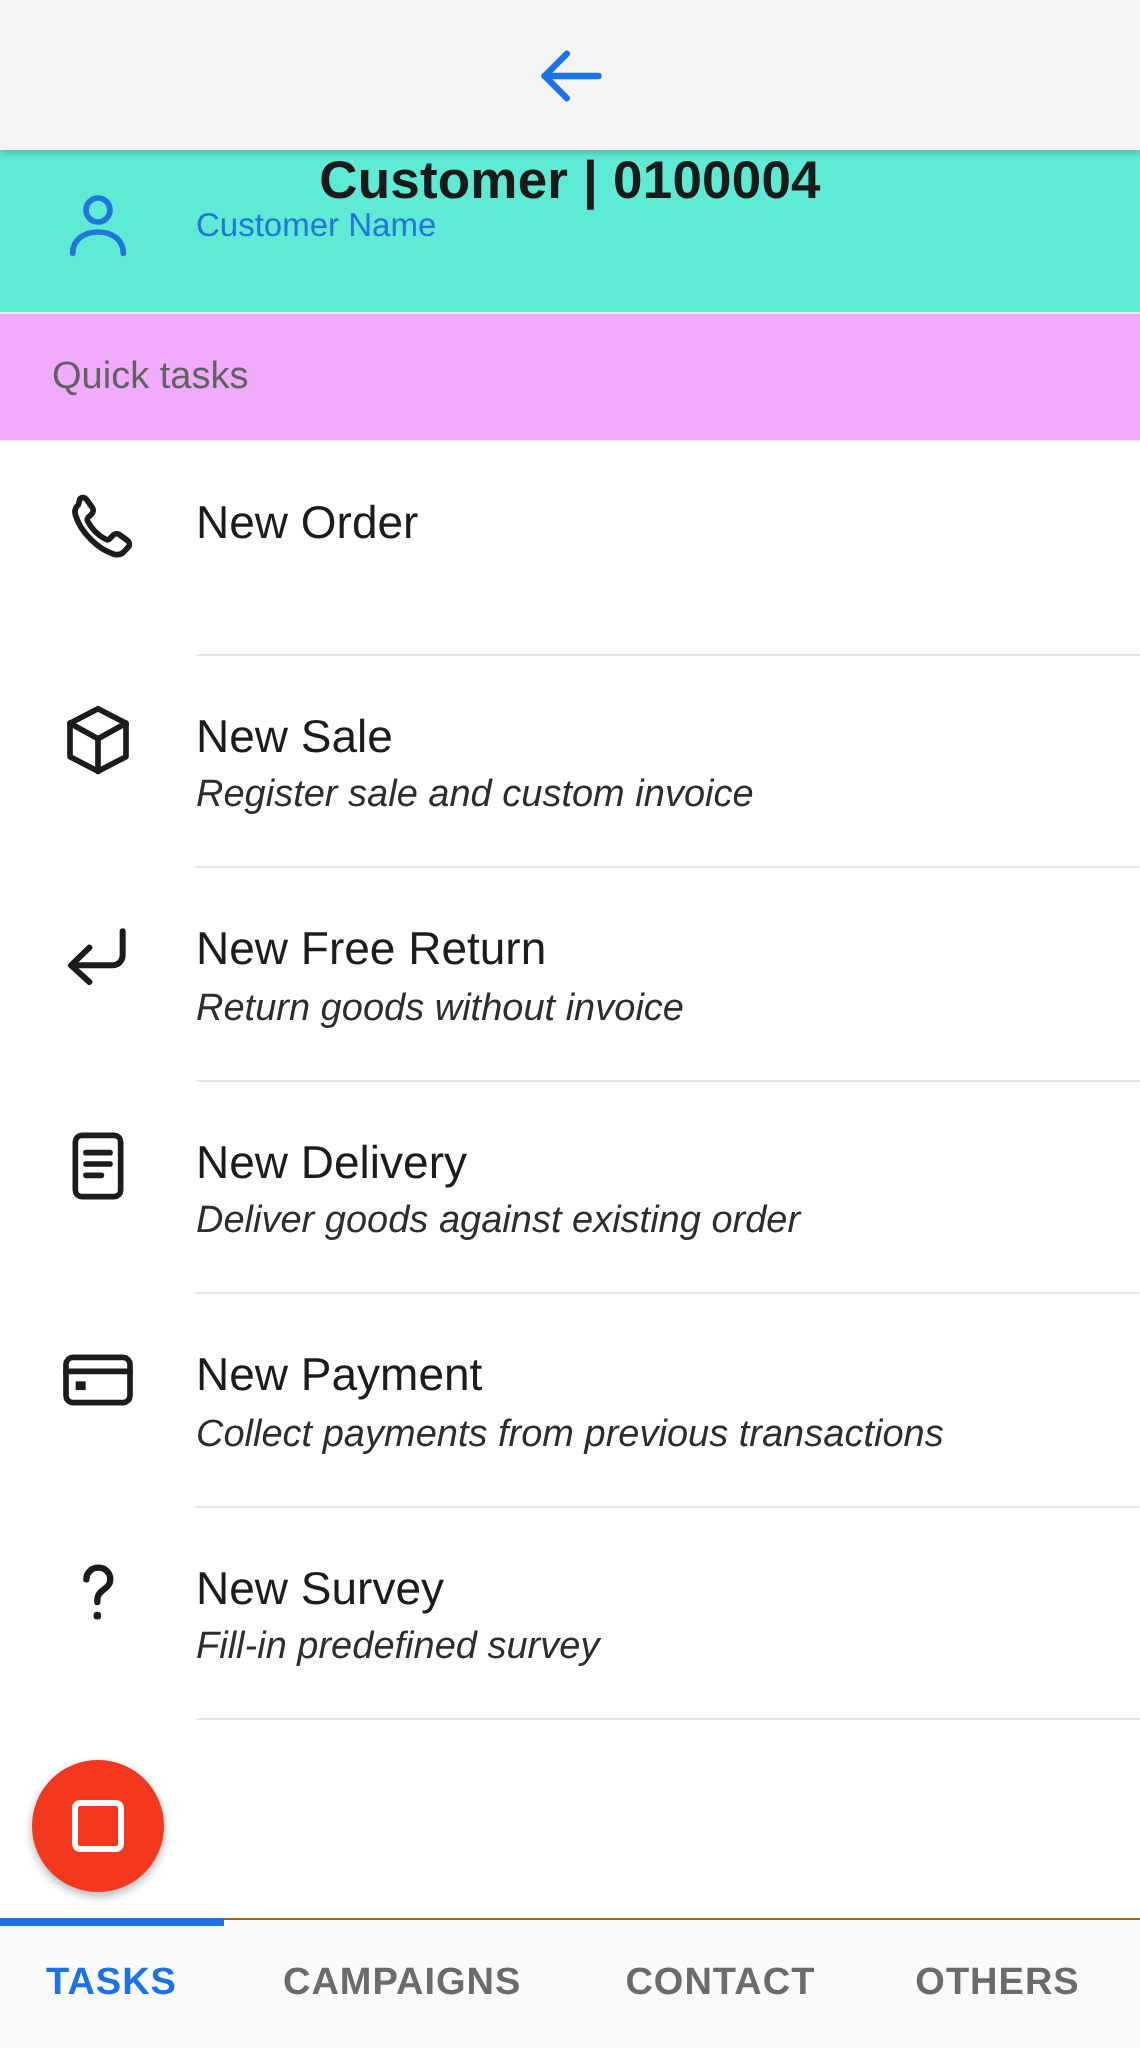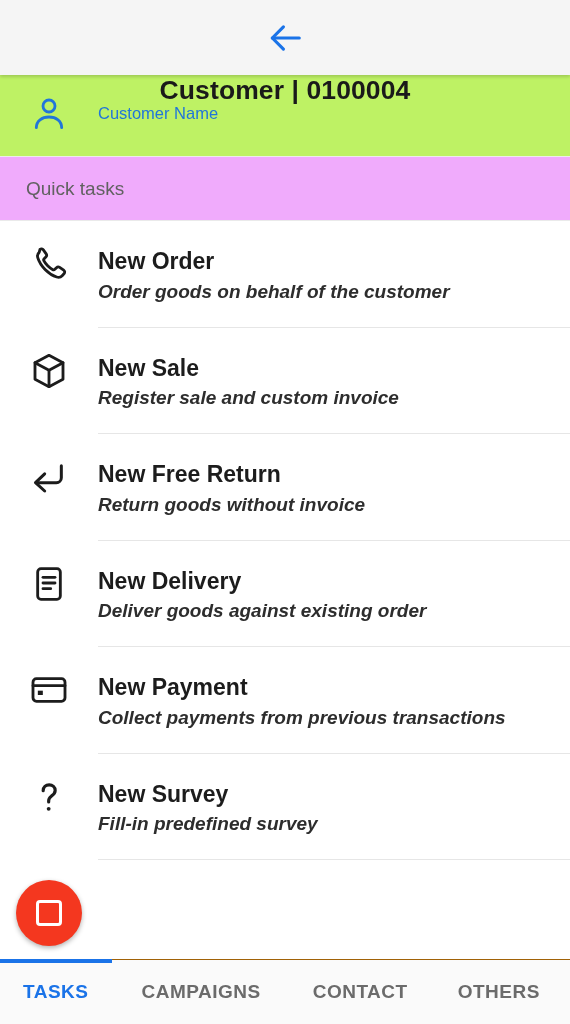--- a/index.html
+++ b/index.html
@@ -40,21 +40,21 @@
     font-size: 26.5px;
     font-weight: bold;
     color: #1a1a1a;
     letter-spacing: 0.1px;
     white-space: nowrap;
   }
 
   
   .customer-strip {
     height: 81px;
-    background: #bef264;
+    background: #5eead4;
     display: flex;
     align-items: center;
     border-bottom: 1px solid #ececec;
   }
   .customer-avatar {
     width: 98px;
     flex: 0 0 auto;
     display: flex;
     align-items: center;
     justify-content: center;
@@ -113,21 +113,20 @@
     box-sizing: border-box;
     height: 72px;
   }
   .task-texts {
     flex: 1 1 auto;
     padding-top: 27px;
     padding-right: 26px;
     box-sizing: border-box;
     position: relative;
     height: 100%;
-    font-weight: bold;
   }
   .task-title {
     font-size: 23px;
     color: #1c1c1c;
     line-height: 1.16;
     margin-bottom: 6px;
   }
   .task-desc {
     font-size: 19px;
     font-style: italic;
@@ -241,21 +240,20 @@
   <div class="task-row">
     <div class="task-icon">
       <span>
         <svg width="40" height="40" viewBox="0 0 24 24" fill="none" stroke="#1c1c1c" stroke-width="1.7" stroke-linecap="round" stroke-linejoin="round">
           <path d="M6.6 3.2c.6-.5 1.5-.4 2 .3l1.7 2.4c.4.6.3 1.4-.2 1.9l-1 1c-.3.3-.4.8-.2 1.2.5 1 1.3 2.1 2.3 3.1s2.1 1.8 3.1 2.3c.4.2.9.1 1.2-.2l1-1c.5-.5 1.3-.6 1.9-.2l2.4 1.7c.7.5.8 1.4.3 2l-1.2 1.3c-.8.9-2.1 1.2-3.3.8-2.3-.7-4.7-2.3-6.8-4.4S6 10.6 5.3 8.3c-.4-1.2-.1-2.5.8-3.3z"></path>
         </svg>
       </span>
     </div>
     <div class="task-texts">
       <div class="task-title">New Order</div>
-      <div class="task-desc">Order goods on behalf of the customer</div>
     </div>
     <div class="divider"></div>
   </div>
 
   <div class="task-row">
     <div class="task-icon">
       <span>
         <svg width="40" height="40" viewBox="0 0 24 24" fill="none" stroke="#1c1c1c" stroke-width="1.7" stroke-linecap="round" stroke-linejoin="round">
           <path d="M12 2.6 20.4 7v10L12 21.4 3.6 17V7z"></path>
           <path d="M3.6 7 12 11.6 20.4 7"></path>

